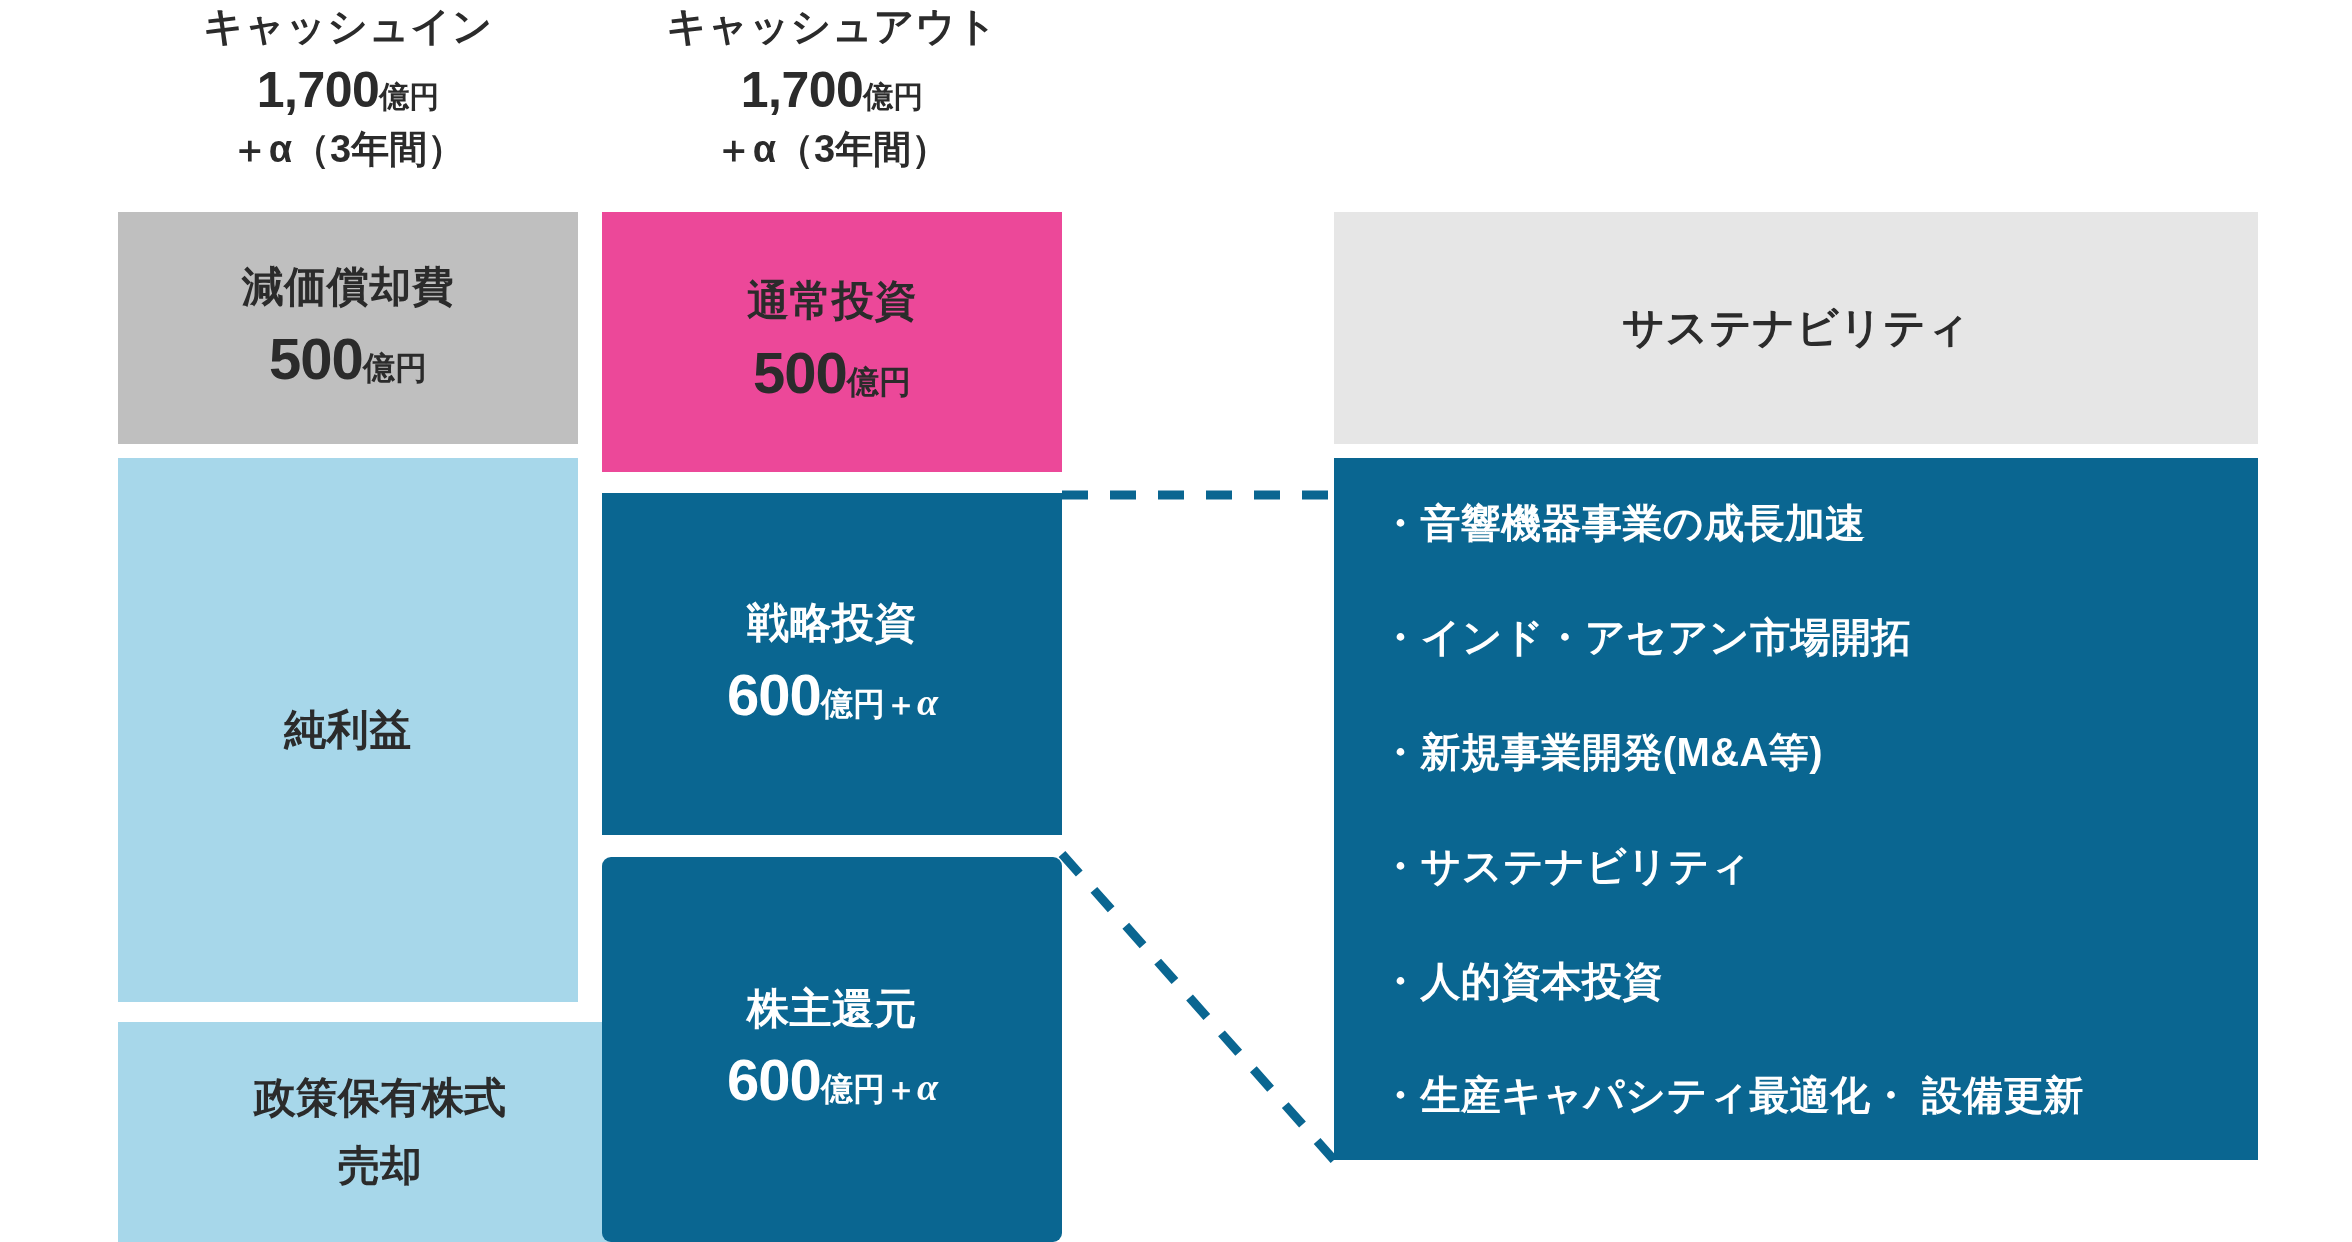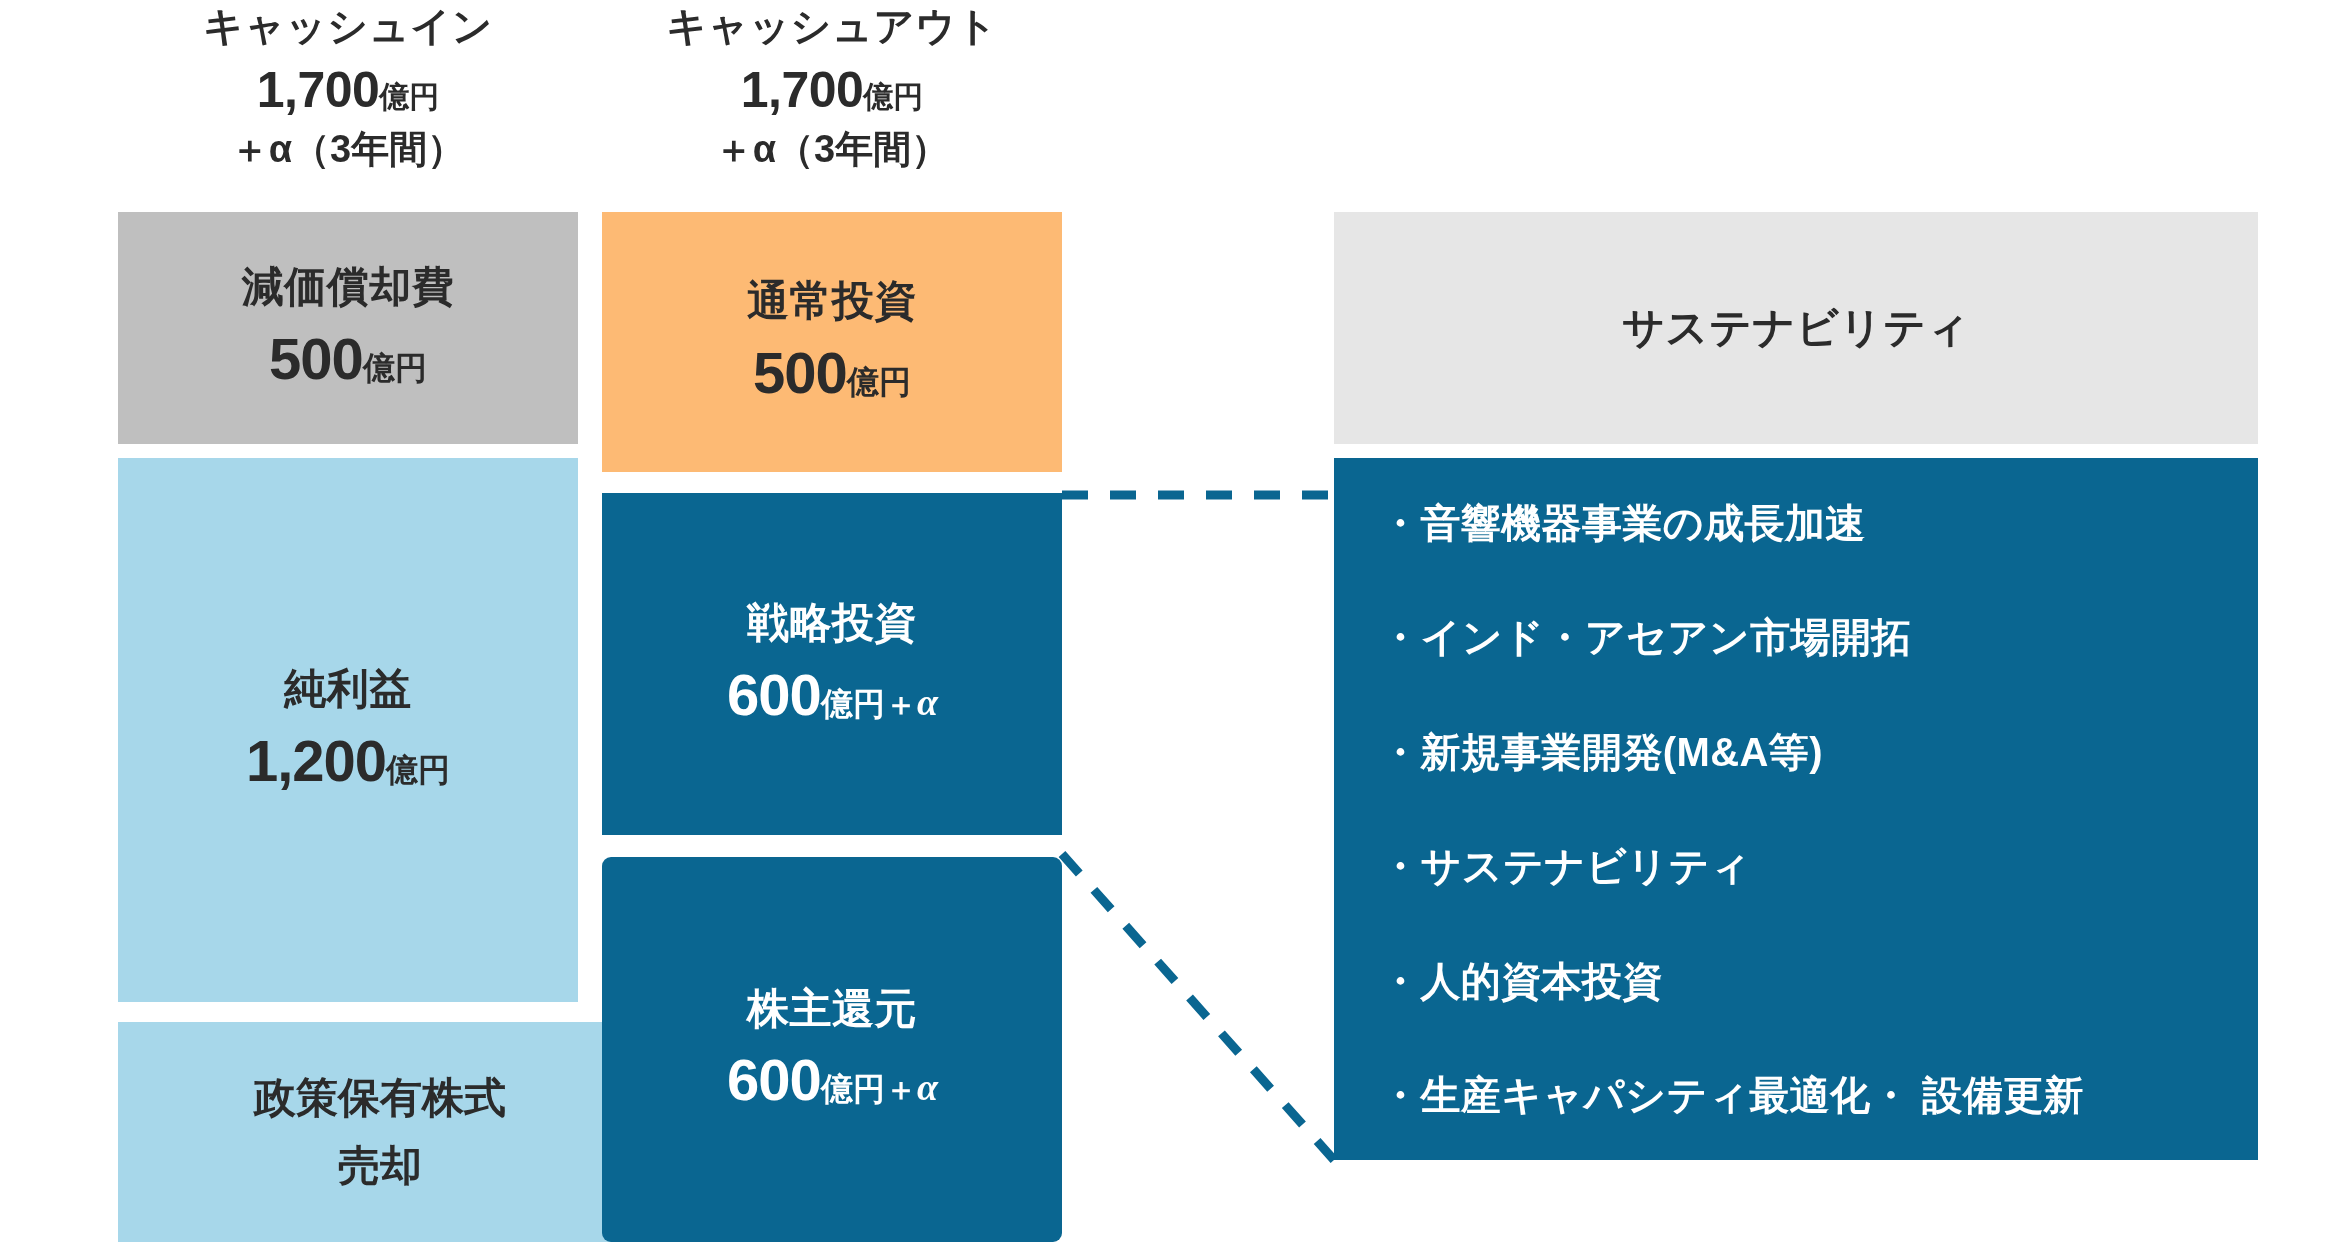--- a/index.html
+++ b/index.html
@@ -139,29 +139,28 @@
     <span class="hdr-note">＋α（3年間）</span>
   </div>
 
   <div class="box dark-text" style="left:118px; top:212px; width:460px; height:232px; background:#bfbfbf;">
     <span class="b-title">減価償却費</span>
     <span class="b-amount"><span>500</span><span class="unit">億円</span></span>
   </div>
 
   <div class="box dark-text" style="left:118px; top:458px; width:460px; height:544px; background:#a7d7ea;">
     <span class="b-title">純利益</span>
-    <span class="b-amount"><span>1,200</span><span class="unit">億円</span></span>
   </div>
 
   <div class="box dark-text" style="left:118px; top:1022px; width:524px; height:220px; background:#a7d7ea;">
     <span class="b-line">政策保有株式</span>
     <span class="b-line">売却</span>
   </div>
 
-  <div class="box dark-text" style="left:602px; top:212px; width:460px; height:260px; background:#fdba74;">
+  <div class="box dark-text" style="left:602px; top:212px; width:460px; height:260px; background:#ec4899;">
     <span class="b-title">通常投資</span>
     <span class="b-amount"><span>500</span><span class="unit">億円</span></span>
   </div>
 
   <div class="box light-text" style="left:602px; top:493px; width:460px; height:342px; background:#0a6691;">
     <span class="b-title">戦略投資</span>
     <span class="b-amount"><span>600</span><span class="unit">億円＋</span><span class="alpha">α</span></span>
   </div>
 
   <div class="box light-text" style="left:602px; top:857px; width:460px; height:385px; background:#0a6691;border-radius:9px;">

